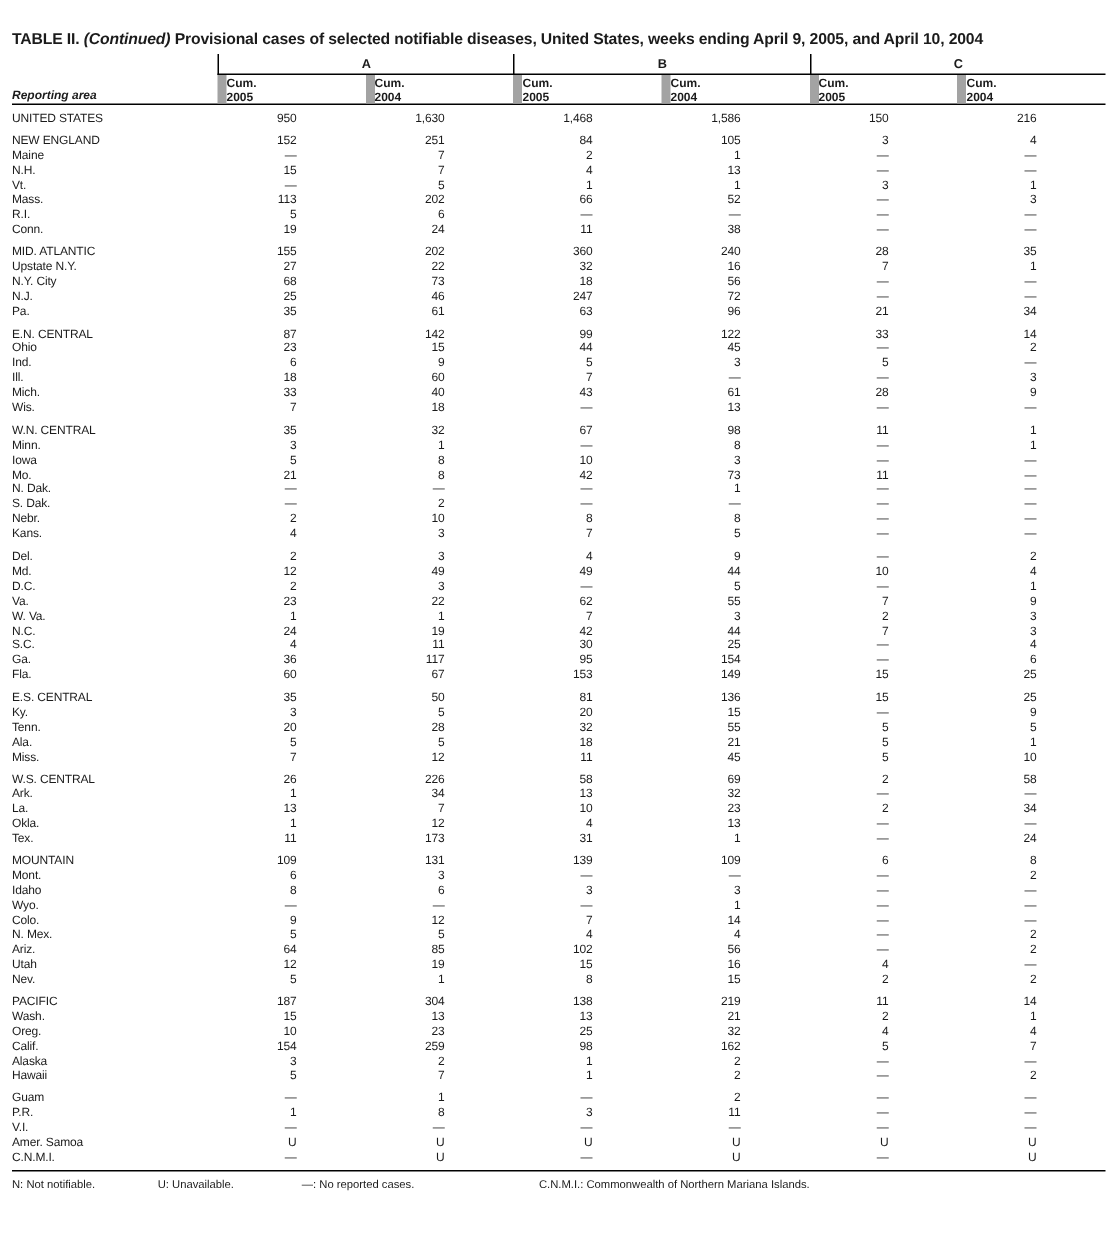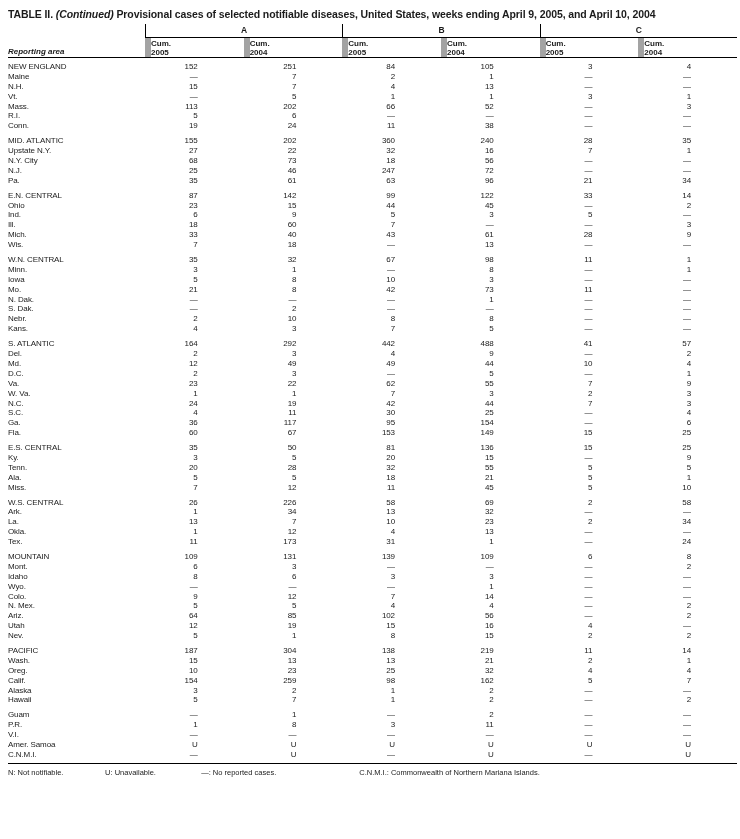--- a/index.html
+++ b/index.html
@@ -2,21 +2,21 @@
 <html><head>
 <meta charset="utf-8">
 <style>
   html,body{margin:0;padding:0;}
   body{
     width:740px;height:839px;background:#ffffff;color:#1b1b1b;
     font-family:"Liberation Sans","DejaVu Sans",sans-serif;
     position:relative;overflow:hidden;
     -webkit-font-smoothing:antialiased;
   }
-  .page{position:absolute;left:8px;top:8px;width:729px;}
+  .page{position:absolute;left:8px;top:20px;width:729px;}
   .title{font-size:10.5px;font-weight:bold;line-height:13px;letter-spacing:-0.1px;}
   .title .it{font-style:italic;}
   .thead{margin-top:3px;border-bottom:1px solid #000;}
   .hrow{display:grid;grid-template-columns:137px repeat(6,1fr);}
   .hrow1{height:14px;}
   .hrow2{height:14px;}
   .hrow3{height:19px;}
   .spanner{
     grid-column:2 / span 6;border-top:1px solid #000;border-left:1px solid #000;
     border-bottom:1px solid #000;text-align:center;font-weight:bold;font-size:8px;
@@ -93,20 +93,31 @@
       <div class="sub">
         <div>Cum.</div>
         <div>2004</div>
       </div>
     </div>
   </div>
 
   <div class="tbody">
       <div class="section">
         <div class="row">
+          <div class="cell area">UNITED STATES</div>
+          <div class="cell val">950</div>
+          <div class="cell val">1,630</div>
+          <div class="cell val">1,468</div>
+          <div class="cell val">1,586</div>
+          <div class="cell val">150</div>
+          <div class="cell val">216</div>
+        </div>
+      </div>
+      <div class="section">
+        <div class="row">
           <div class="cell area">NEW ENGLAND</div>
           <div class="cell val">152</div>
           <div class="cell val">251</div>
           <div class="cell val">84</div>
           <div class="cell val">105</div>
           <div class="cell val">3</div>
           <div class="cell val">4</div>
         </div>
         <div class="row">
           <div class="cell area">Maine</div>
@@ -334,29 +345,20 @@
           <div class="cell area">Kans.</div>
           <div class="cell val">4</div>
           <div class="cell val">3</div>
           <div class="cell val">7</div>
           <div class="cell val">5</div>
           <div class="cell val">—</div>
           <div class="cell val">—</div>
         </div>
       </div>
       <div class="section">
-        <div class="row">
-          <div class="cell area">S. ATLANTIC</div>
-          <div class="cell val">164</div>
-          <div class="cell val">292</div>
-          <div class="cell val">442</div>
-          <div class="cell val">488</div>
-          <div class="cell val">41</div>
-          <div class="cell val">57</div>
-        </div>
         <div class="row">
           <div class="cell area">Del.</div>
           <div class="cell val">2</div>
           <div class="cell val">3</div>
           <div class="cell val">4</div>
           <div class="cell val">9</div>
           <div class="cell val">—</div>
           <div class="cell val">2</div>
         </div>
         <div class="row">

